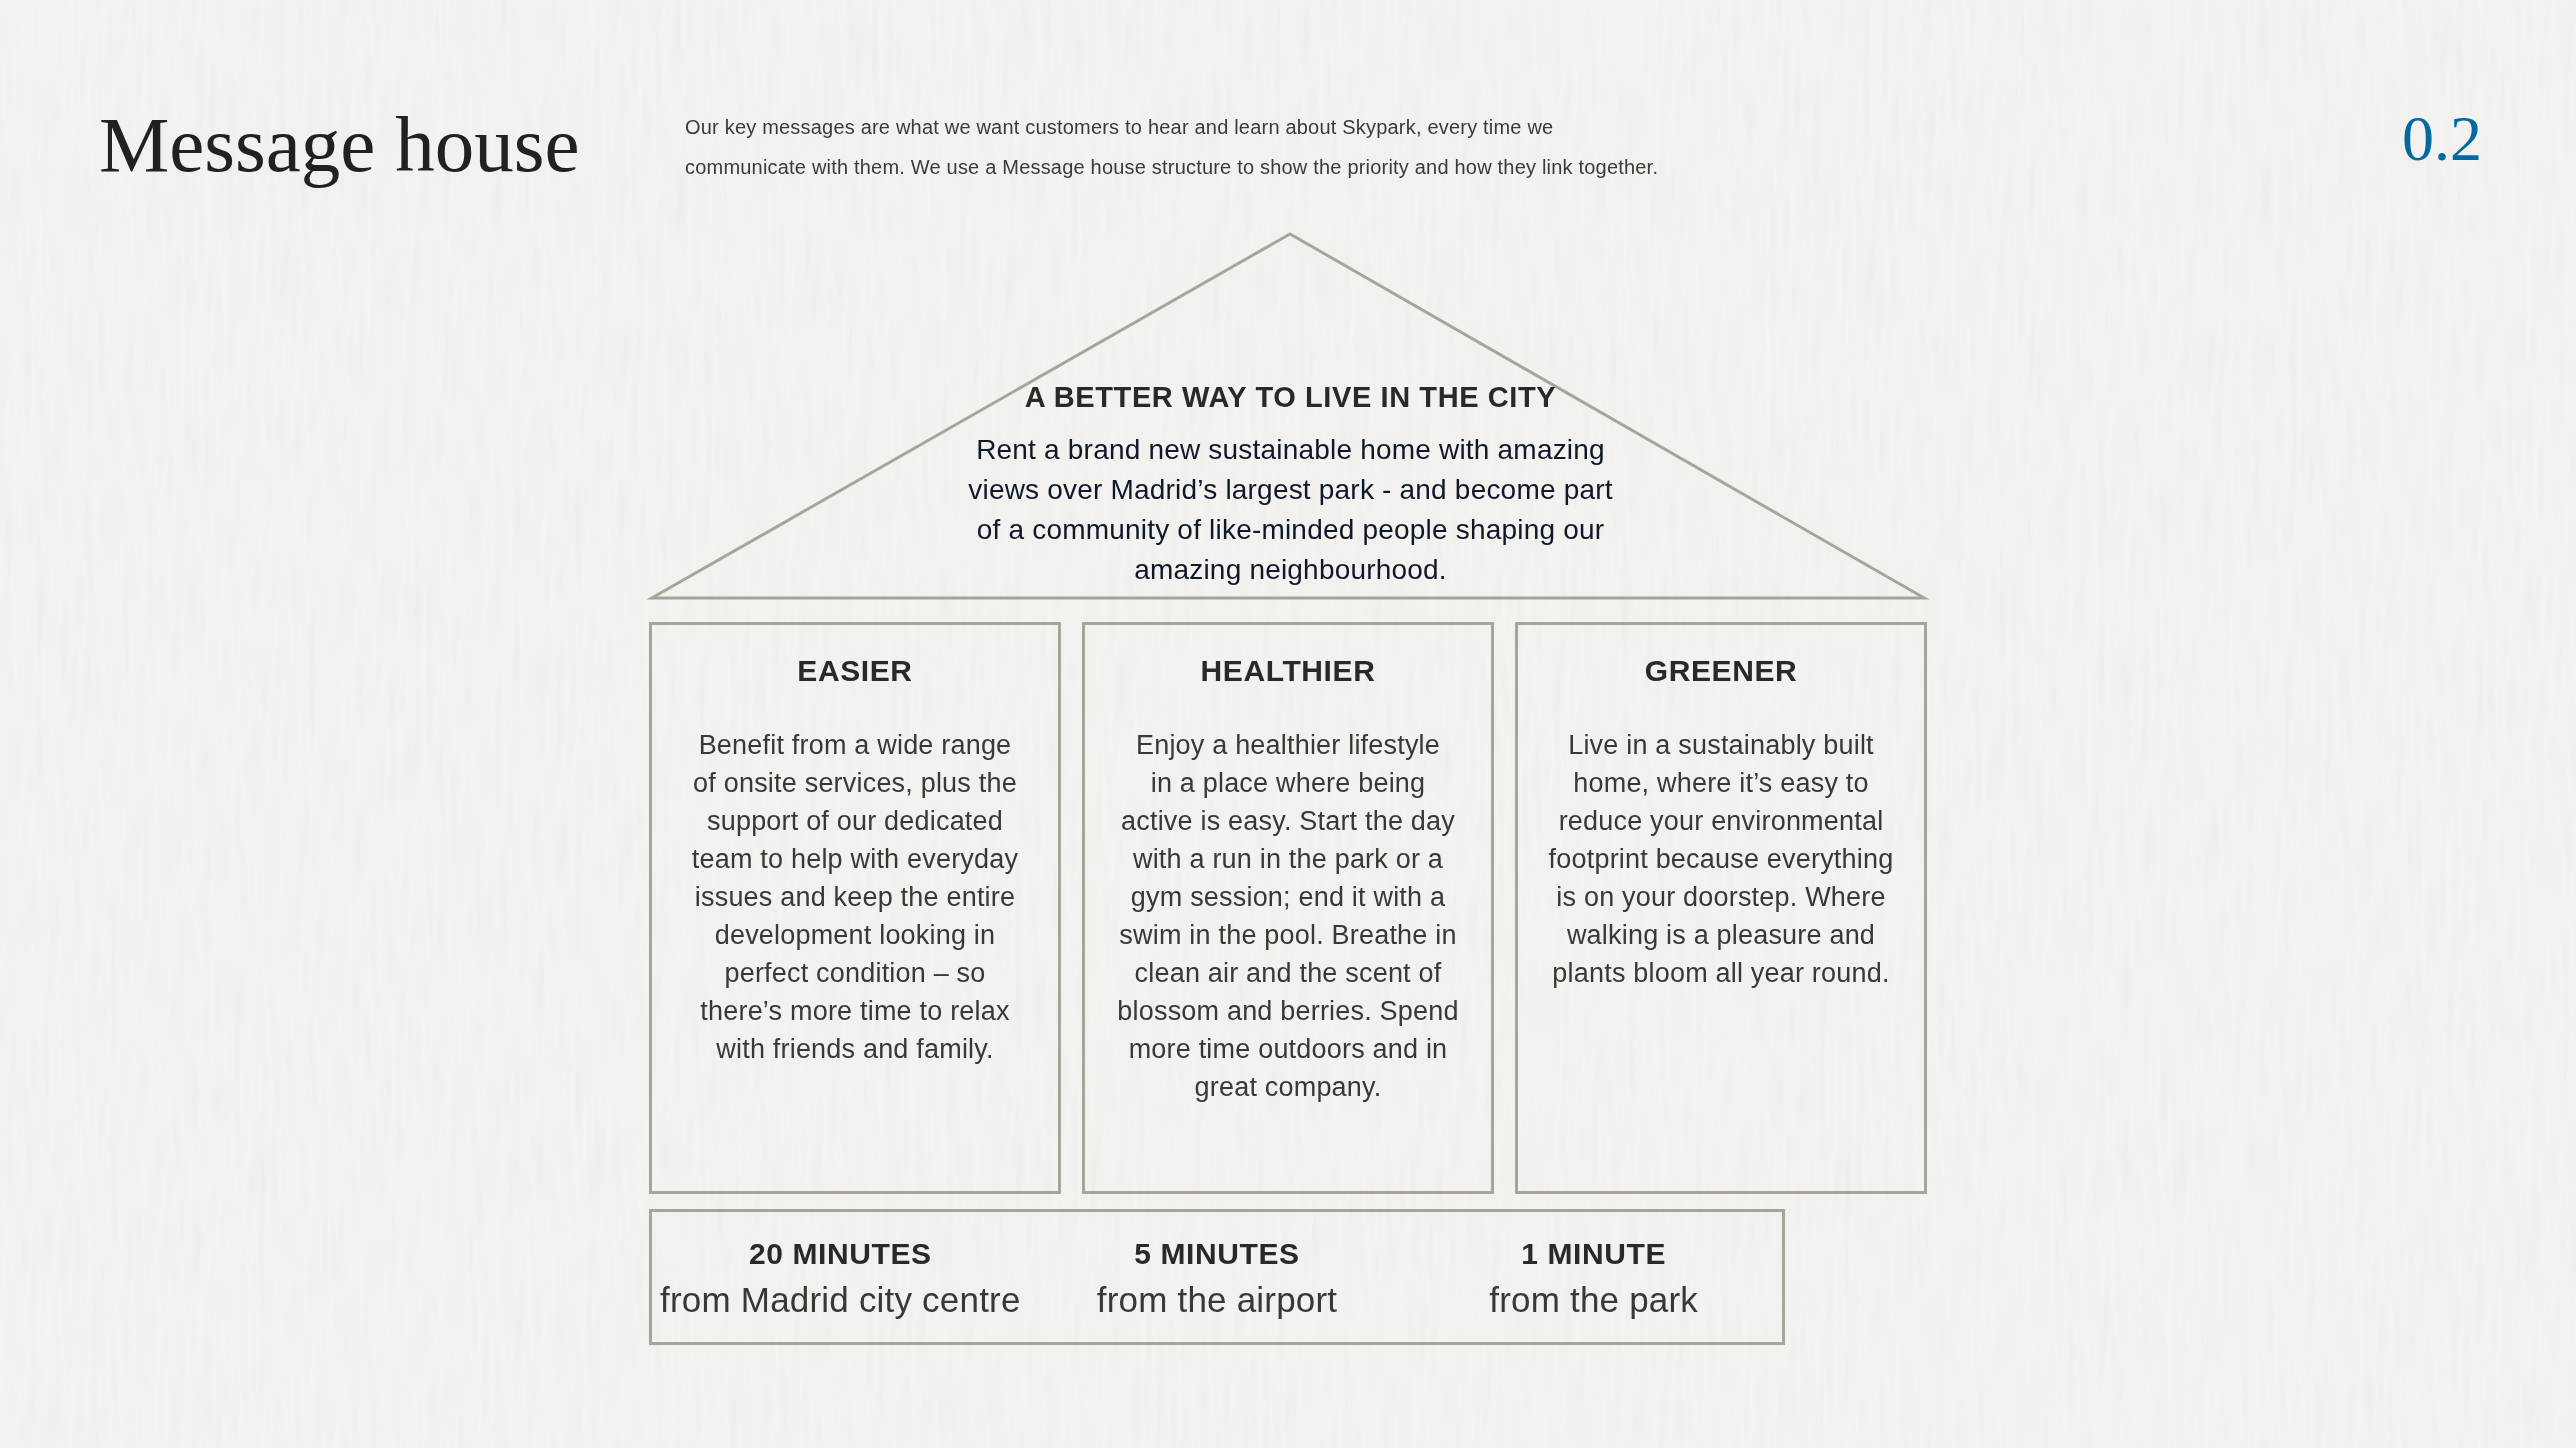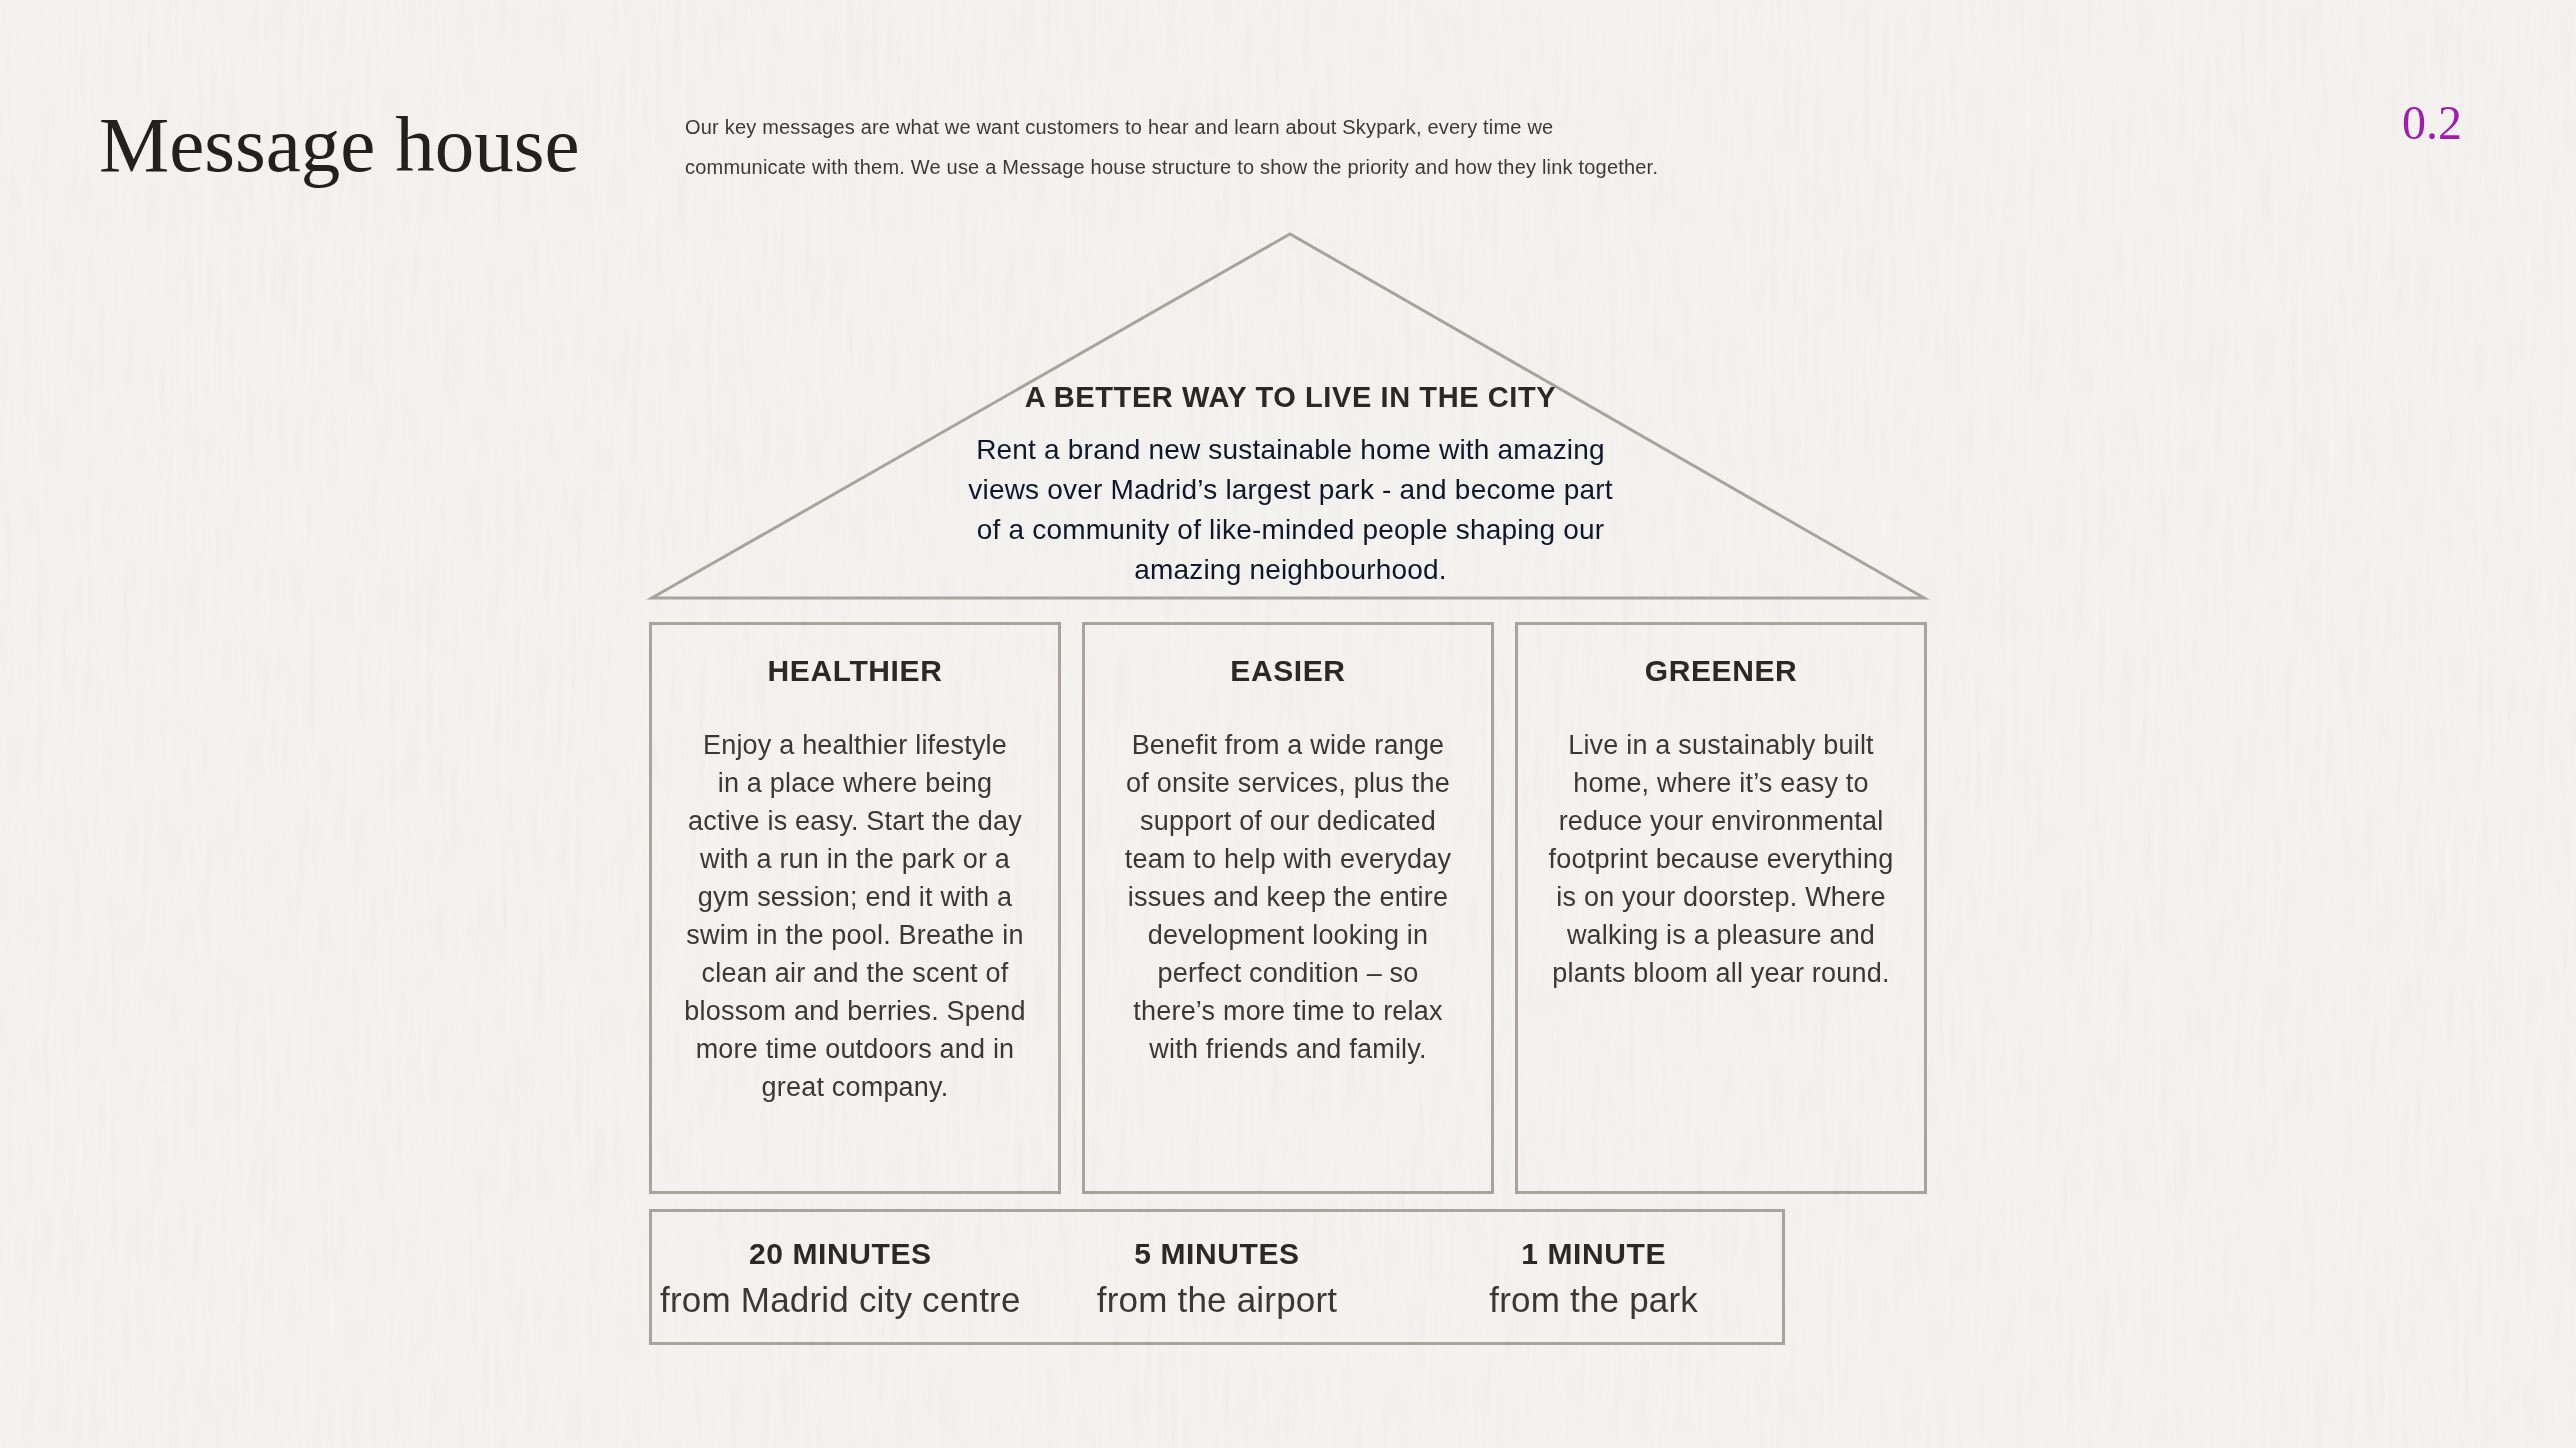--- a/index.html
+++ b/index.html
@@ -43,25 +43,25 @@
     font-size: 20px;
     line-height: 40px;
     letter-spacing: 0.2px;
     color: #3c3a36;
     white-space: pre-line;
   }
 
   .page-num {
     position: absolute;
     left: 2402px;
-    top: 93px;
+    top: 109px;
     font-family: "Liberation Serif", serif;
-    font-size: 48px;
+    font-size: 64px;
     line-height: 59px;
-    color: #a21caf;
+    color: #0369a1;
   }
 
   
   .roof-svg {
     position: absolute;
     left: 644px;
     top: 228px;
     width: 1288px;
     height: 376px;
     overflow: visible;
@@ -184,49 +184,49 @@
 
     <div class="roof-text">
       <div class="roof-heading">A BETTER WAY TO LIVE IN THE CITY</div>
       <div class="roof-body">Rent a brand new sustainable home with amazing
 views over Madrid’s largest park - and become part
 of a community of like-minded people shaping our
 amazing neighbourhood.</div>
     </div>
 
     <div class="pillars">
+
+      <section class="pillar">
+        <h2 class="pillar-heading">EASIER</h2>
+        <p class="pillar-body">Benefit from a wide range
+of onsite services, plus the
+support of our dedicated
+team to help with everyday
+issues and keep the entire
+development looking in
+perfect condition – so
+there’s more time to relax
+with friends and family.</p>
+      </section>
 
       <section class="pillar">
         <h2 class="pillar-heading">HEALTHIER</h2>
         <p class="pillar-body">Enjoy a healthier lifestyle
 in a place where being
 active is easy. Start the day
 with a run in the park or a
 gym session; end it with a
 swim in the pool. Breathe in
 clean air and the scent of
 blossom and berries. Spend
 more time outdoors and in
 great company.</p>
       </section>
 
       <section class="pillar">
-        <h2 class="pillar-heading">EASIER</h2>
-        <p class="pillar-body">Benefit from a wide range
-of onsite services, plus the
-support of our dedicated
-team to help with everyday
-issues and keep the entire
-development looking in
-perfect condition – so
-there’s more time to relax
-with friends and family.</p>
-      </section>
-
-      <section class="pillar">
         <h2 class="pillar-heading">GREENER</h2>
         <p class="pillar-body">Live in a sustainably built
 home, where it’s easy to
 reduce your environmental
 footprint because everything
 is on your doorstep. Where
 walking is a pleasure and
 plants bloom all year round.</p>
       </section>
 

